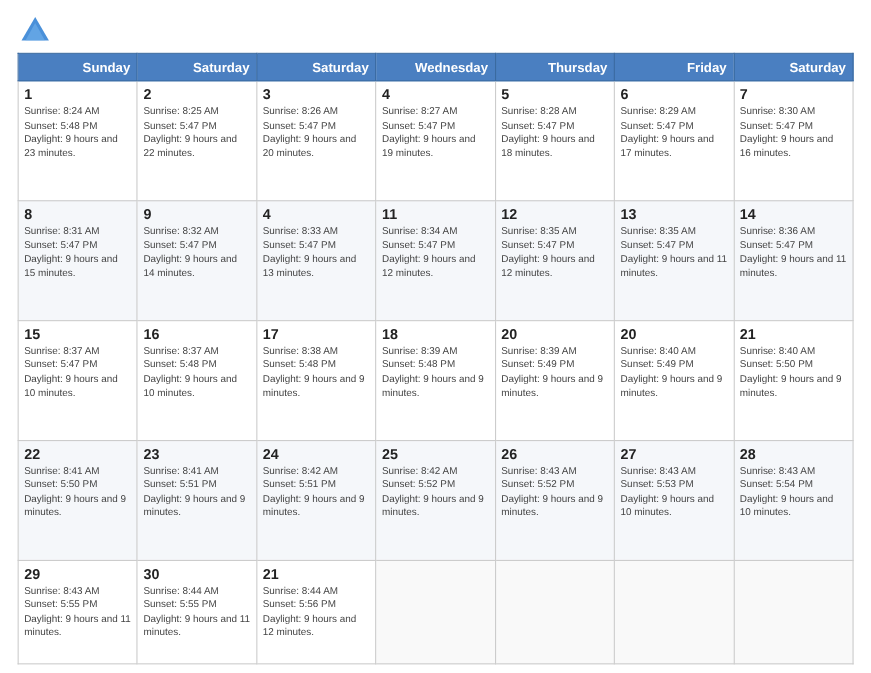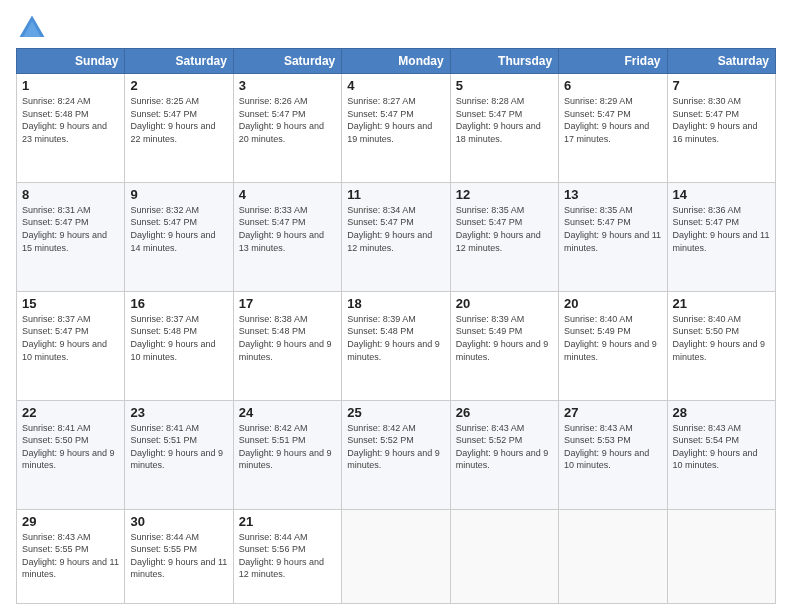--- a/index.html
+++ b/index.html
@@ -129,21 +129,21 @@
       <div class="subtitle"></div>
     </div>
   </div>
 
   <table class="calendar" id="cal-table">
     <thead>
       <tr id="header-row">
           <th>Sunday</th>
           <th>Saturday</th>
           <th>Saturday</th>
-          <th>Monday</th>
+          <th>Wednesday</th>
           <th>Thursday</th>
           <th>Friday</th>
           <th>Saturday</th>
         </tr>
     </thead>
     <tbody id="cal-body">
         <tr>
           <td>
           <span class="day-num">1</span>
           <span class="day-detail">Sunrise: 8:24 AM<br>Sunset: 5:48 PM<br>Daylight: 9 hours and 23 minutes.</span>

